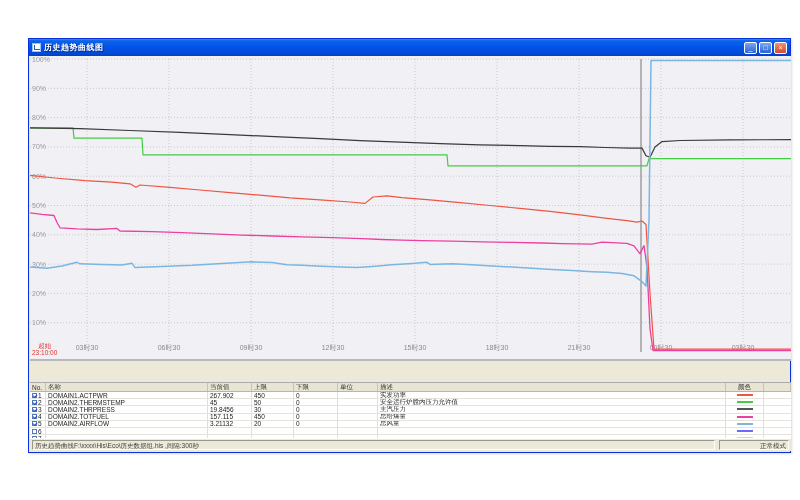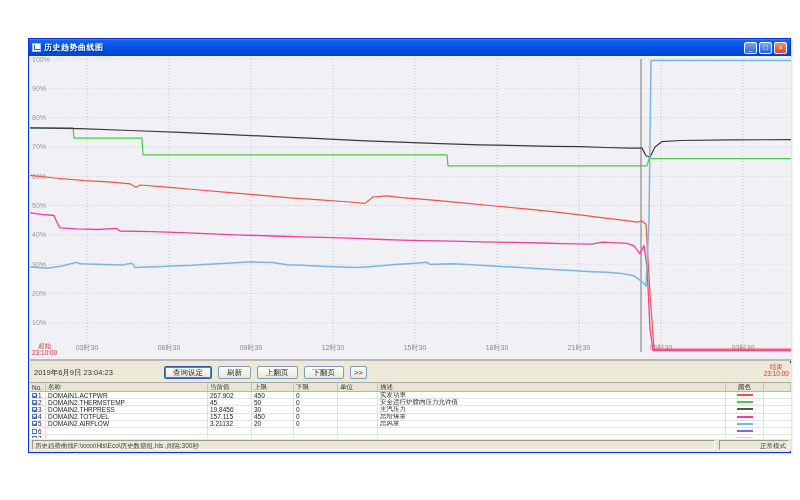--- a/index.html
+++ b/index.html
@@ -135,32 +135,20 @@
         <polyline points="0,71.9 50,72.7 100,74.5 150,76.3 200,78.6 250,80.9 290,82.7 330,84.7 370,86.2 410,87.7 450,88.8 490,89.7 520,90.3 550,90.6 575,91.5 600,92.1 612,92.1 616,99.7 620,101.2 625,90.9 632,85.6 650,84.5 700,83.9 762,83.6" fill="none" stroke="#3a3a3a" stroke-width="1.2" stroke-linejoin="round"></polyline>
         <polyline points="0,156.8 12,158.3 24,159.5 27,166.5 30,171.8 47,172.9 67,173.5 87,172.4 90,175.0 122,175.6 152,176.7 182,177.9 212,179.1 242,180.0 272,180.9 302,181.7 332,182.6 352,183.5 372,184.1 392,184.7 422,185.2 452,185.8 482,186.4 512,187.0 532,187.6 562,188.2 572,186.1 582,186.7 597,187.3 604,189.9 610,197.8 614,189.6 617,211.0 620,272.6 623,294.5 762,294.5" fill="none" stroke="#ee3fa0" stroke-width="1.3" stroke-linejoin="round"></polyline>
         <polyline points="0,211.0 17,212.2 32,209.9 47,206.3 50,207.8 72,208.4 92,209.0 102,207.2 105,211.6 132,210.4 162,209.3 192,207.5 222,205.8 242,206.6 257,208.7 272,209.3 292,210.2 312,211.0 327,211.6 342,210.4 362,208.7 382,207.5 397,206.3 400,208.4 422,207.8 442,208.7 462,209.9 482,211.0 502,212.2 522,213.4 542,214.5 562,215.7 577,216.3 592,217.5 604,219.8 612,225.7 616,230.1 619,164.2 621,4.5 762,4.5" fill="none" stroke="#7ab6e0" stroke-width="1.5" stroke-linejoin="round"></polyline>
       </svg>
     <div class="corner-marker left">
       <div>起始</div>
       <div>23:10:00</div>
     </div>
   </div>
 
-  <div class="toolbar" style="position:absolute;">
-    <span class="cursor-datetime">2019年6月9日 23:04:23</span>
-    <span class="btn default">查询设定</span>
-    <span class="btn">刷新</span>
-    <span class="btn">上翻页</span>
-    <span class="btn">下翻页</span>
-    <span class="btn small">&gt;&gt;</span>
-    <span class="corner-marker right" style="position:absolute; right:2px; top:1px;">
-      <span style="display:block">结束</span>
-      <span style="display:block">23:10:00</span>
-    </span>
-  </div>
 
   <div class="table">
     <div class="trow header">
       <span class="tc c-no">No.</span>
       <span class="tc c-name">名称</span>
       <span class="tc c-val">当前值</span>
       <span class="tc c-hi">上限</span>
       <span class="tc c-lo">下限</span>
       <span class="tc c-unit">单位</span>
       <span class="tc c-desc">描述</span>

